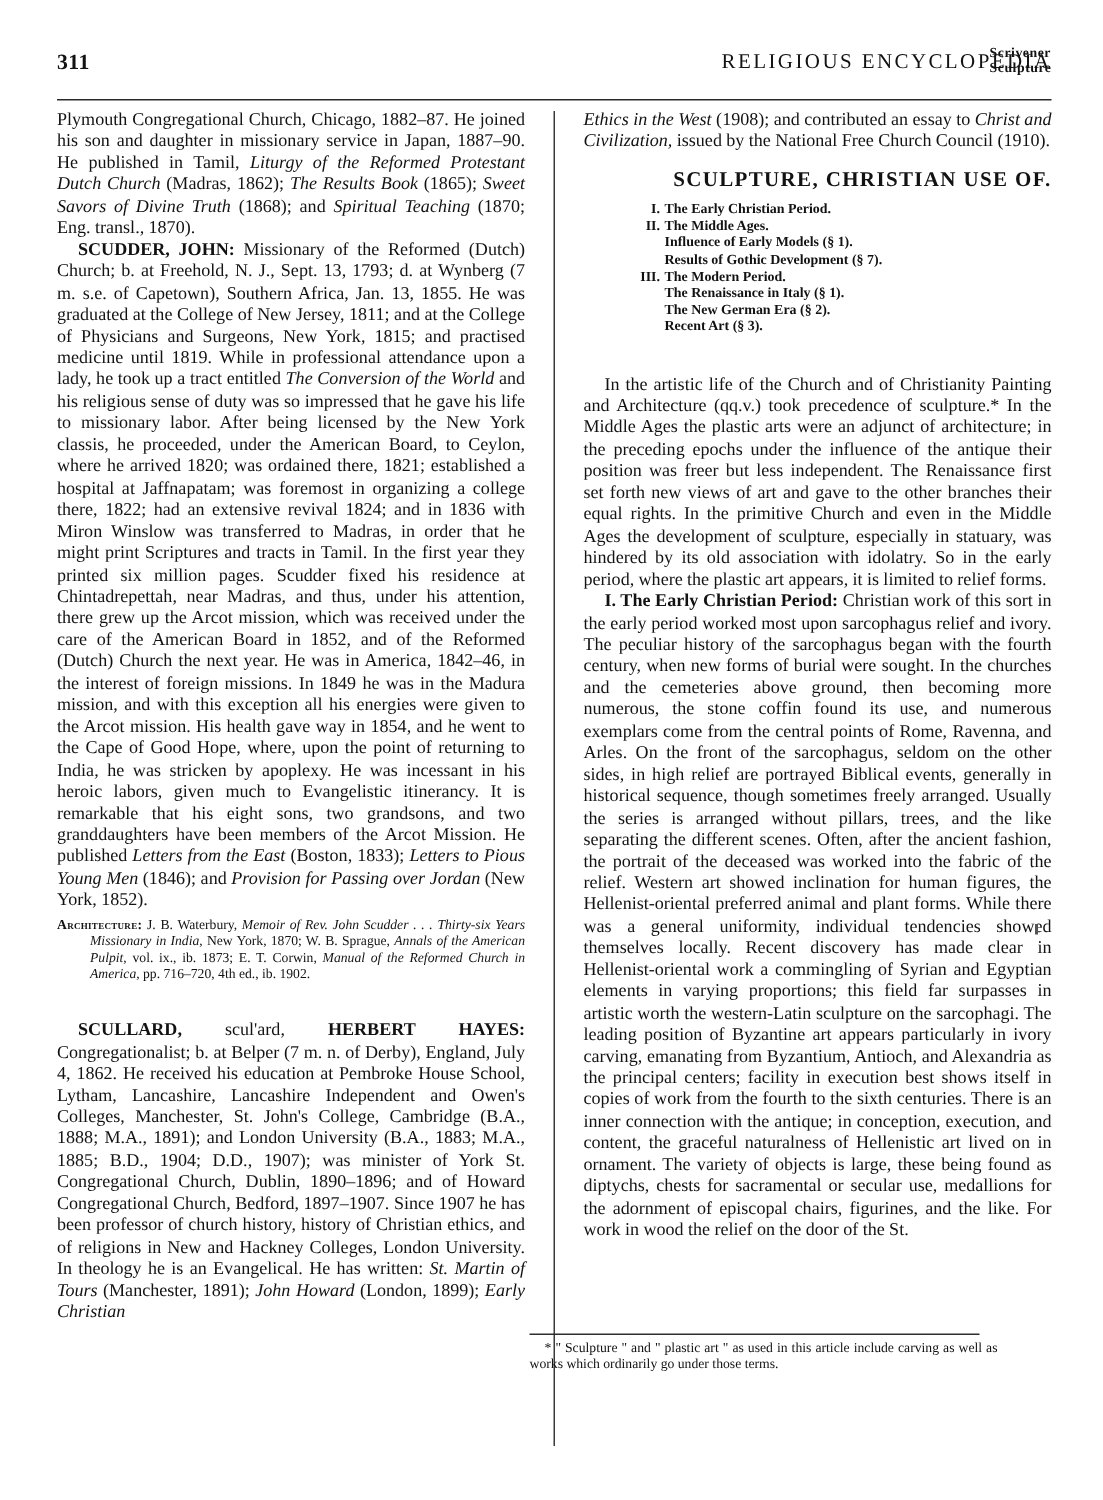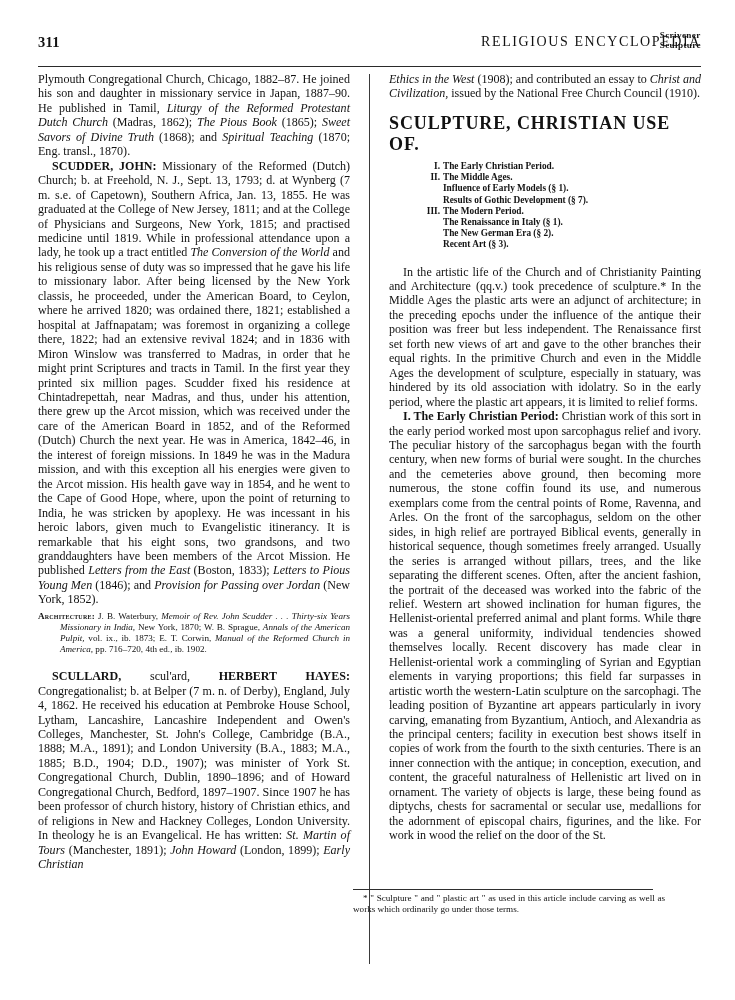--- a/index.html
+++ b/index.html
@@ -103,30 +103,30 @@
     font-size: 12.05px;
     line-height: 14.45px;
     text-align: justify;
     text-justify: inter-word;
     -webkit-hyphens: none;
     hyphens: none;
     word-spacing: -0.1px;
   }
   p.body + p.body { margin-top: 0px; }
   p.indent { text-indent: 14px; }
-  p.gap-before { margin-top: 14px; }
+  p.gap-before { margin-top: 24px; }
 
   i, .it { font-style: italic; }
 
   
   .article-title {
     margin: 12px 0 6px 0;
-    text-align: left;
-    font-weight: bold;
-    font-size: 18px;
+    text-align: right;
+    font-weight: bold;
+    font-size: 14px;
     letter-spacing: 0.9px;
   }
 
   
   .outline {
     margin: 0 0 0 0;
     font-size: 9.3px;
     line-height: 11.2px;
     font-weight: bold;
     padding-left: 34px;
@@ -201,21 +201,21 @@
     </div>
   </div>
   <div class="rule"></div>
 
   <div class="columns">
 
     <div class="divider"></div>
 
     <div class="col col-left">
 
-      <p class="body">Plymouth Congregational Church, Chicago, 1882–87. He joined his son and daughter in missionary service in Japan, 1887–90.  He published in Tamil, <i>Liturgy of the Reformed Protestant Dutch Church</i> (Madras, 1862);  <i>The Pious Book</i> (1865);  <i>Sweet Savors of Divine Truth</i> (1868);  and <i>Spiritual Teaching</i> (1870; Eng. transl., 1870).</p>
+      <p class="body">Plymouth Congregational Church, Chicago, 1882–87. He joined his son and daughter in missionary service in Japan, 1887–90.  He published in Tamil, <i>Liturgy of the Reformed Protestant Dutch Church</i> (Madras, 1862);  <i>The Results Book</i> (1865);  <i>Sweet Savors of Divine Truth</i> (1868);  and <i>Spiritual Teaching</i> (1870; Eng. transl., 1870).</p>
 
       <p class="body indent gap-before"><b>SCUDDER, JOHN:</b> Missionary of the Reformed (Dutch) Church;  b. at Freehold, N. J., Sept. 13, 1793;  d. at Wynberg (7 m. s.e. of Capetown), Southern Africa, Jan. 13, 1855.  He was graduated at the College of New Jersey, 1811;  and at the College of Physicians and Surgeons, New York, 1815; and practised medicine until 1819.  While in professional attendance upon a lady, he took up a tract entitled <i>The Conversion of the World</i> and his religious sense of duty was so impressed that he gave his life to missionary labor.  After being licensed by the New York classis, he proceeded, under the American Board, to Ceylon, where he arrived 1820;  was ordained there, 1821; established a hospital at Jaffnapatam;  was foremost in organizing a college there, 1822;  had an extensive revival 1824;  and in 1836 with Miron Winslow was transferred to Madras, in order that he might print Scriptures and tracts in Tamil.  In the first year they printed six million pages.  Scudder fixed his residence at Chintadrepettah, near Madras, and thus, under his attention, there grew up the Arcot mission, which was received under the care of the American Board in 1852, and of the Reformed (Dutch) Church the next year.  He was in America, 1842–46, in the interest of foreign missions.  In 1849 he was in the Madura mission, and with this exception all his energies were given to the Arcot mission.  His health gave way in 1854, and he went to the Cape of Good Hope, where, upon the point of returning to India, he was stricken by apoplexy.  He was incessant in his heroic labors, given much to Evangelistic itinerancy.  It is remarkable that his eight sons, two grandsons, and two granddaughters have been members of the Arcot Mission.  He published <i>Letters from the East</i> (Boston, 1833);  <i>Letters to Pious Young Men</i> (1846);  and <i>Provision for Passing over Jordan</i> (New York, 1852).</p>
 
       <p class="biblio">
         <span class="lbl">Architecture:</span>
         <span>J. B. Waterbury, <i>Memoir of Rev. John Scudder . . . Thirty-six Years Missionary in India,</i> New York, 1870;  W. B. Sprague, <i>Annals of the American Pulpit,</i> vol. ix., ib. 1873;  E. T. Corwin, <i>Manual of the Reformed Church in America,</i> pp. 716–720, 4th ed., ib. 1902.</span>
       </p>
 
       <p class="body indent gap-before"><b>SCULLARD,</b> scul'ard, <b>HERBERT HAYES:</b> Congregationalist;  b. at Belper (7 m. n. of Derby), England, July 4, 1862.  He received his education at Pembroke House School, Lytham, Lancashire, Lancashire Independent and Owen's Colleges, Manchester, St. John's College, Cambridge (B.A., 1888; M.A., 1891);  and London University (B.A., 1883; M.A., 1885;  B.D., 1904;  D.D., 1907);  was minister of York St. Congregational Church, Dublin, 1890–1896;  and of Howard Congregational Church, Bedford, 1897–1907.  Since 1907 he has been professor of church history, history of Christian ethics, and of religions in New and Hackney Colleges, London University.  In theology he is an Evangelical.  He has written: <i>St. Martin of Tours</i> (Manchester, 1891); <i>John Howard</i> (London, 1899);  <i>Early Christian</i></p>
 

